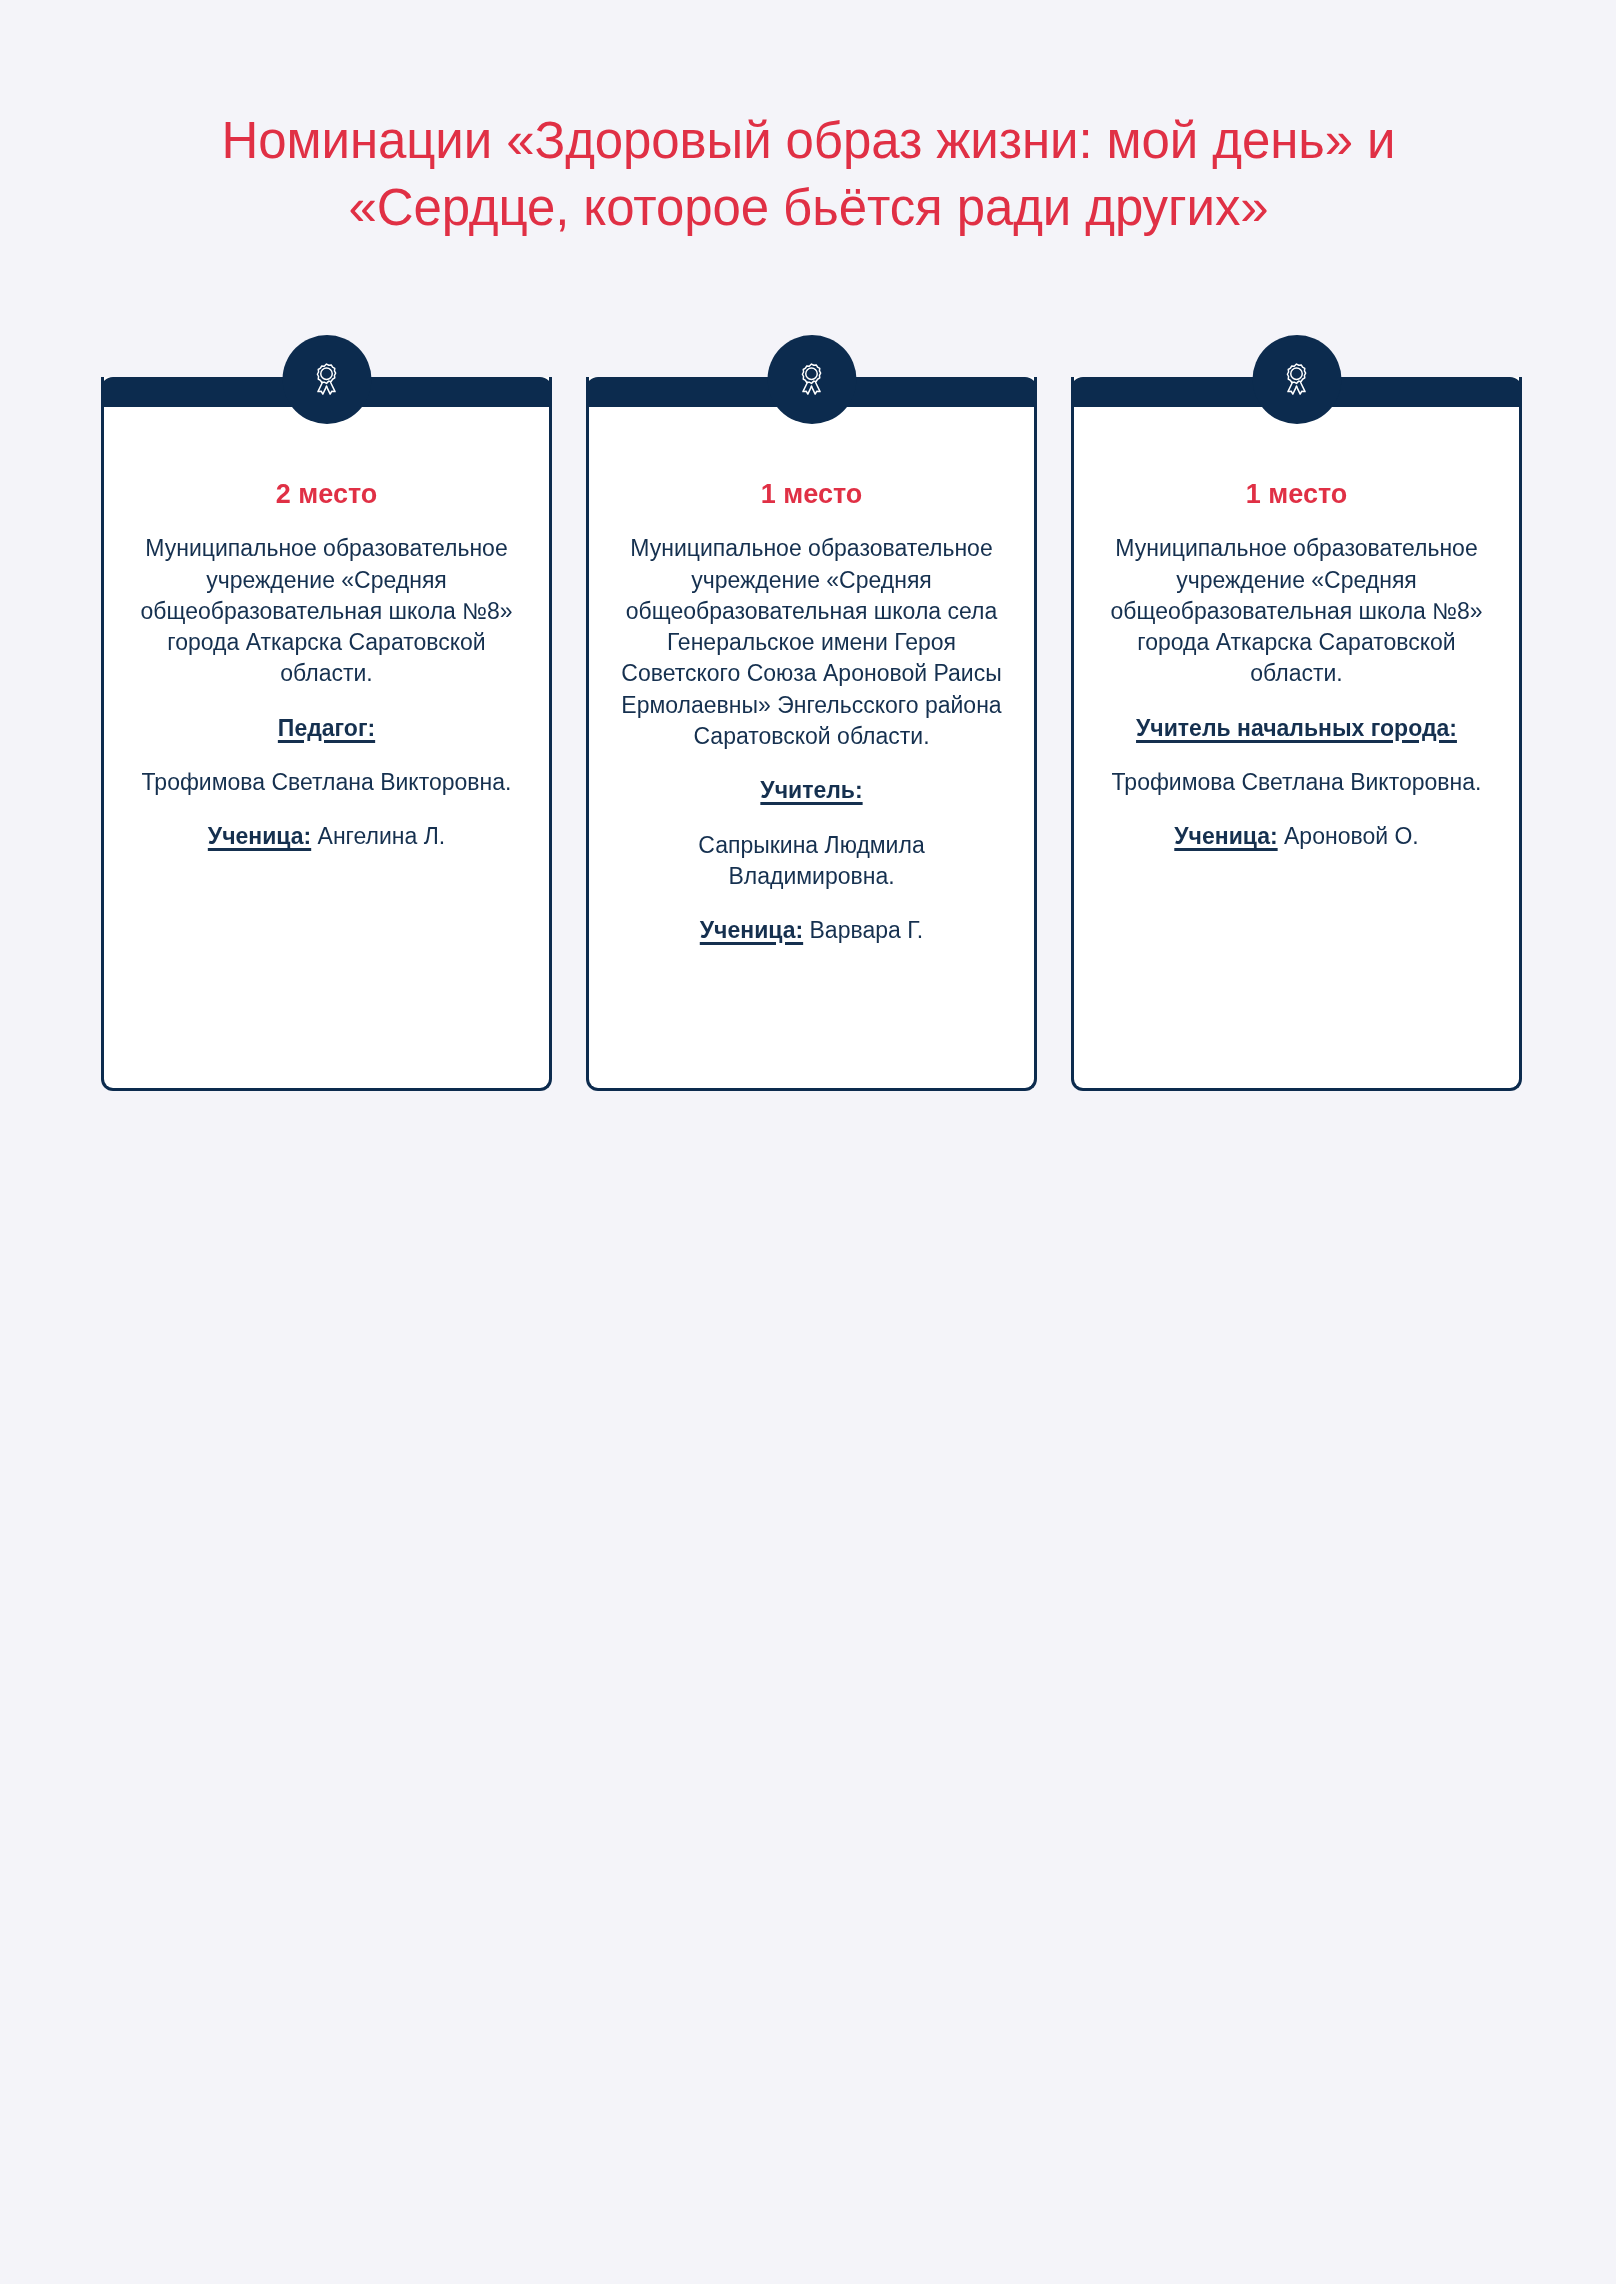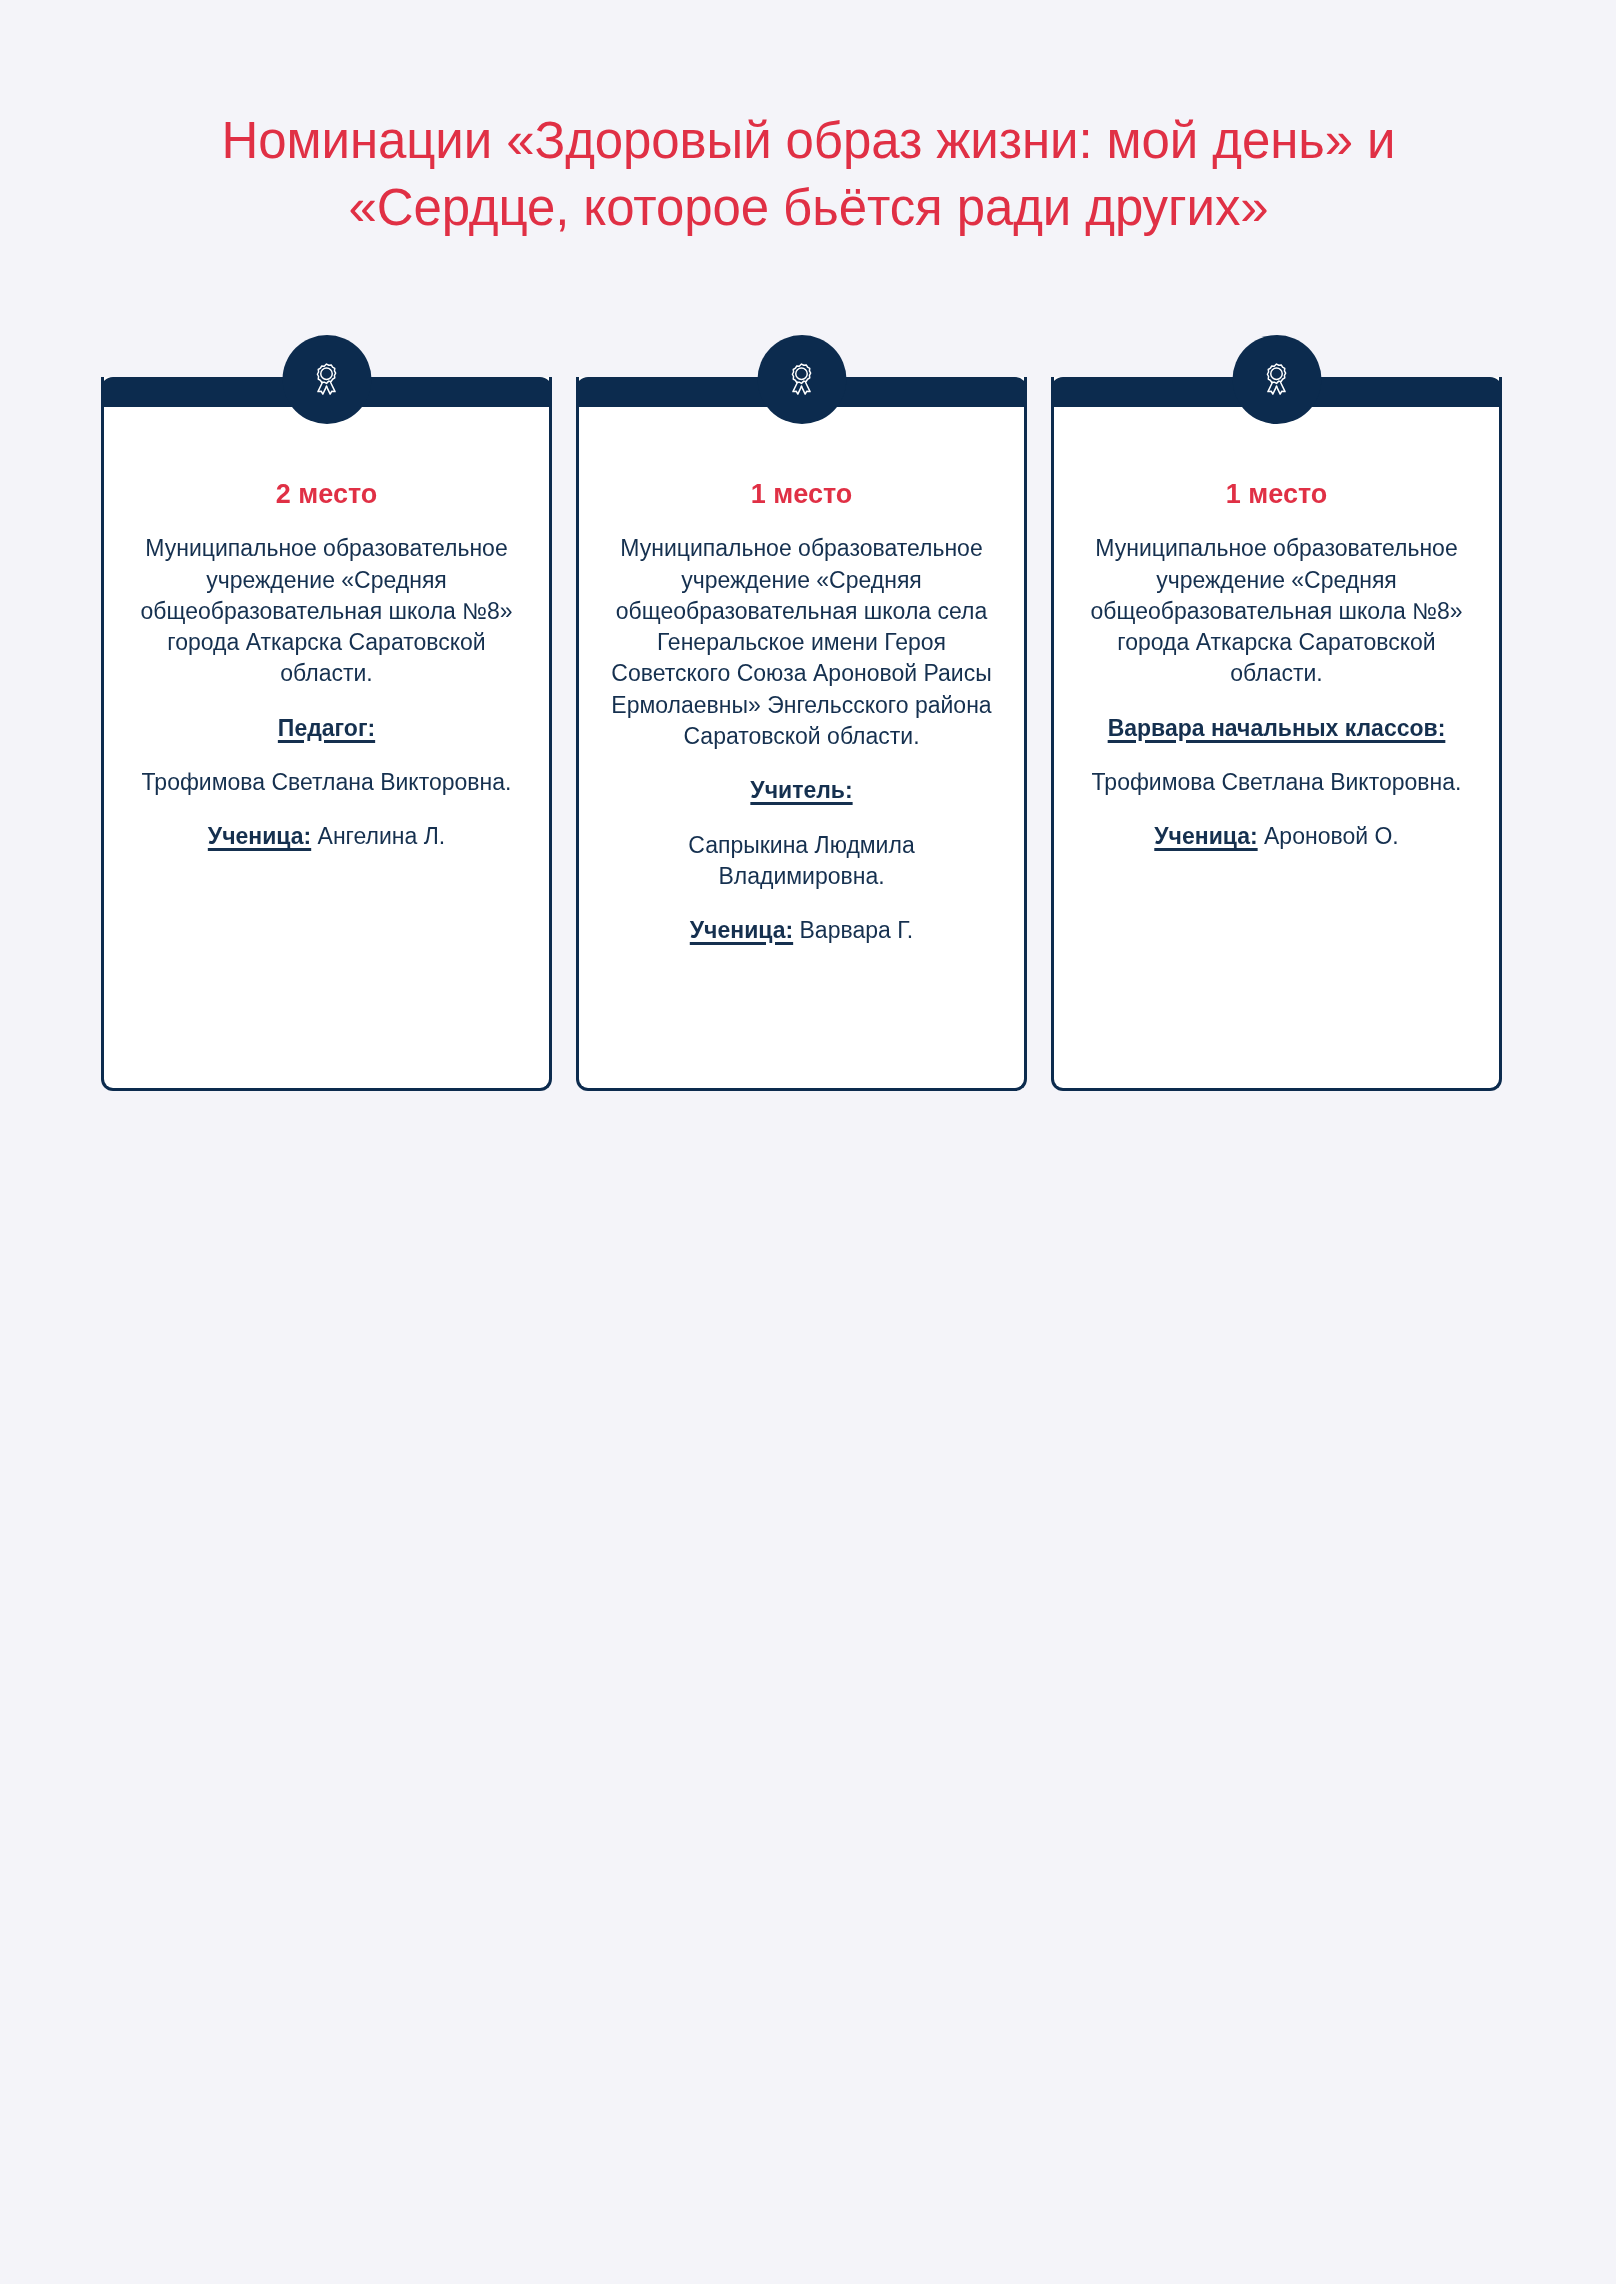--- a/index.html
+++ b/index.html
@@ -37,21 +37,21 @@
   }
 
   
   .cards-row {
     position: absolute;
     left: 101px;
     top: 377px;
     width: 1421px;
     display: flex;
     align-items: flex-start;
-    gap: 24px;
+    gap: 34px;
   }
 
   .card {
     position: relative;
     width: 451px;
     box-sizing: border-box;
     background: #ffffff;
     border: 3.4px solid #0c2b4e;
     border-top: 0;
     border-radius: 0 0 12px 12px;
@@ -197,21 +197,21 @@
           <path d="M25.6 35.6L18.3 50.6l5.2-.7 2.6 4.6 6.1-12.6"></path>
           <path d="M38.4 35.6l7.3 15-5.2-.7-2.6 4.6-6.1-12.6"></path>
         </svg>
       </div>
 
       <div class="card-inner">
         <div class="place-label">1 место</div>
 
         <p class="card-block">Муниципальное образовательное учреждение «Средняя общеобразовательная школа №8» города Аткарска Саратовской области.</p>
 
-        <p class="role-heading">Варвара начальных классов:</p>
+        <p class="role-heading">Учитель начальных города:</p>
 
         <p class="card-block">Трофимова Светлана Викторовна.</p>
 
         <p class="card-block"><span class="lead">Ученица:</span> <span>Ароновой О.</span></p>
       </div>
     </div>
 
   </div>
 </div>
 

